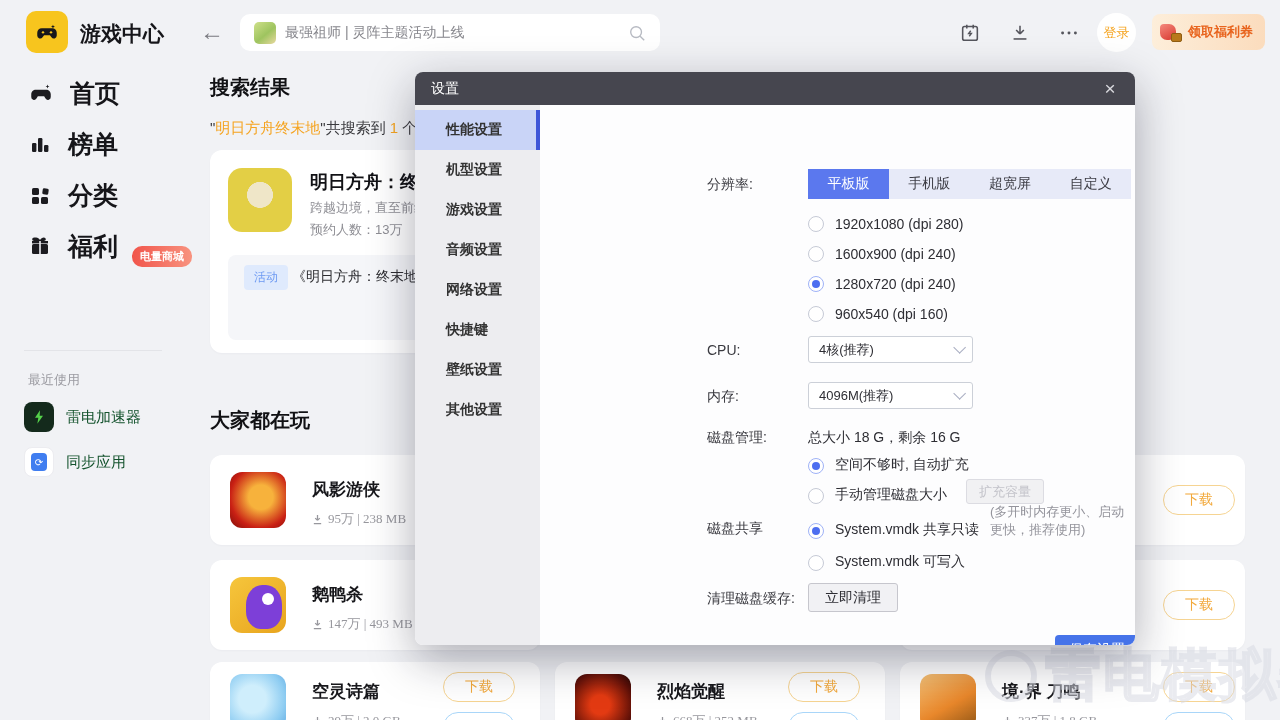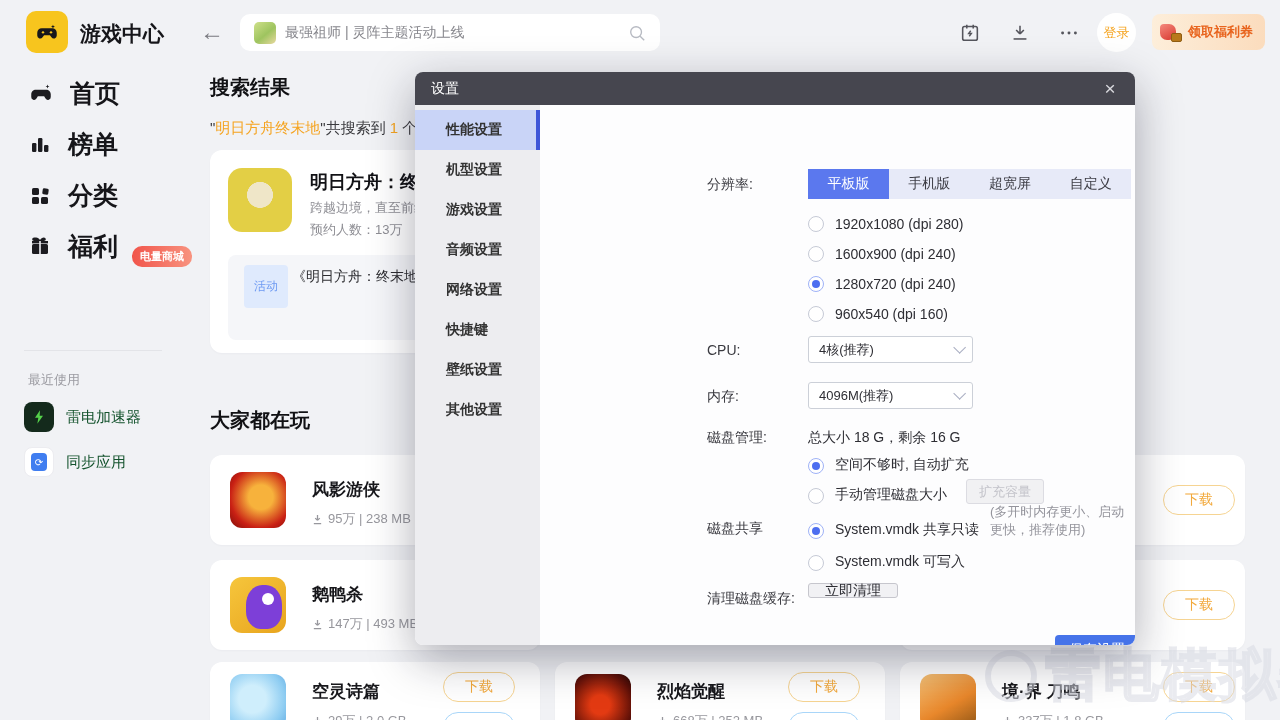--- a/index.html
+++ b/index.html
@@ -39,26 +39,26 @@
 
   
   .h1{font-size:20px;font-weight:bold;color:#111114;}
   .summary{font-size:15px;color:#3a3a3e;}
   .summary .hl{color:#f5a421;}
   .card{background:#fff;border-radius:12px;box-shadow:0 1px 2px rgba(30,30,60,.03);}
   .feat-icon{width:64px;height:64px;border-radius:14px;background:radial-gradient(circle at 50% 42%,#efe6c8 0 26%,#e3cf45 27% 100%);}
   .feat-title{font-size:18px;font-weight:bold;color:#121216;}
   .feat-desc,.feat-reserve{font-size:13px;color:#8e8e94;}
   .activity-panel{background:#f5f6f9;border-radius:8px;}
-  .activity-badge{background:#dfeafd;color:#6f9bf2;font-size:12px;padding:13px 10px;border-radius:4px;}
+  .activity-badge{background:#dfeafd;color:#6f9bf2;font-size:12px;padding:4px 10px;border-radius:4px;}
   .activity-text{font-size:14px;color:#2c2c30;}
   .gcard{position:absolute;background:#fff;border-radius:12px;box-shadow:0 1px 2px rgba(30,30,60,.03);display:flex;align-items:flex-start;padding:17px 20px;gap:26px;}
   .gicon{width:56px;height:56px;border-radius:12px;flex:none;}
   .gtitle{font-size:17px;font-weight:bold;color:#17171b;margin-top:6px;}
-  .gstats{font-size:13px;color:#97979d;margin-top:9px;display:flex;align-items:center;gap:5px;}
+  .gstats{font-size:13px;color:#97979d;margin-top:9px;display:flex;align-items:center;gap:5px;font-family:Liberation Serif, serif;}
   .pill{position:absolute;right:20px;width:72px;height:30px;border-radius:15px;background:#fff;font-size:14px;display:flex;align-items:center;justify-content:center;cursor:pointer;}
   .pill.dl{border:1px solid #f6d492;color:#f2a93c;}
   .pill.cloud{border:1px solid #a9d6f9;color:#4da3f5;}
   .dlarrow{width:11px;height:11px;}
 
   .watermark{left:985px;top:632px;width:295px;height:88px;overflow:hidden;z-index:3;pointer-events:none;display:flex;align-items:center;gap:8px;opacity:.55;}
   .watermark .ring{width:52px;height:52px;border:6px solid #dcdee6;border-radius:50%;flex:none;}
   .watermark .wtxt{font-size:56px;font-weight:bold;color:transparent;-webkit-text-stroke:2px #d9dbe4;white-space:nowrap;letter-spacing:2px;}
 
   
@@ -78,21 +78,21 @@
   .radio-row{position:absolute;left:268px;height:22px;display:flex;align-items:flex-end;gap:11px;cursor:pointer;}
   .radio{width:16px;height:16px;border-radius:50%;border:1px solid #c6cad6;background:#fff;flex:none;position:relative;}
   .radio.on{border-color:#9fb2f7;}
   .radio.on::after{content:"";position:absolute;left:3px;top:3px;width:8px;height:8px;border-radius:50%;background:#4d6ef0;}
   .radio-lbl{font-size:14px;color:#2e2e34;white-space:nowrap;}
   .radio-note{font-size:13px;color:#94949c;}
   .select{position:absolute;left:268px;width:165px;height:27px;border:1px solid #ccd0d8;border-radius:3px;background:#fff;display:flex;align-items:center;padding:0 10px;font-size:13px;color:#2e2e34;cursor:pointer;}
   .select .chev{margin-left:auto;width:9px;height:9px;border-right:1.6px solid #a9aec2;border-bottom:1.6px solid #a9aec2;transform:rotate(45deg) translateY(-3px);}
   .disk-summary{position:absolute;left:268px;font-size:14px;color:#2e2e34;}
   .btn-gray{height:25px;padding:0 12px;border:1px solid #dcdce2;border-radius:3px;background:#f1f1f3;font-size:13px;color:#c3c3ca;display:flex;align-items:center;cursor:pointer;}
-  .btn-clean{position:absolute;left:268px;height:15px;padding:0 16px;border:1px solid #c6c6cd;border-radius:3px;background:#f1f1f4;font-size:14px;color:#2e2e34;display:flex;align-items:center;cursor:pointer;}
+  .btn-clean{position:absolute;left:268px;height:29px;padding:0 16px;border:1px solid #c6c6cd;border-radius:3px;background:#f1f1f4;font-size:14px;color:#2e2e34;display:flex;align-items:center;cursor:pointer;}
   .btn-primary{position:absolute;width:84px;height:30px;border-radius:4px;background:#4673e9;color:#fff;font-size:14px;display:flex;align-items:center;justify-content:center;cursor:pointer;}
 </style>
 </head>
 <body>
 
 <div class="abs logo">
   <span>
     <svg width="26" height="26" viewBox="0 0 24 24">
         <path fill="#17171b" d="M7.2 8.5h9.6c2.4 0 4.2 1.9 4.2 4.2v2.6a2.7 2.7 0 0 1-4.9 1.6L14.7 15H9.3l-1.4 1.9A2.7 2.7 0 0 1 3 15.3v-2.6c0-2.3 1.8-4.2 4.2-4.2z"></path>
         <circle cx="8.3" cy="12.3" r="1.1" fill="#f7c51e"></circle>

